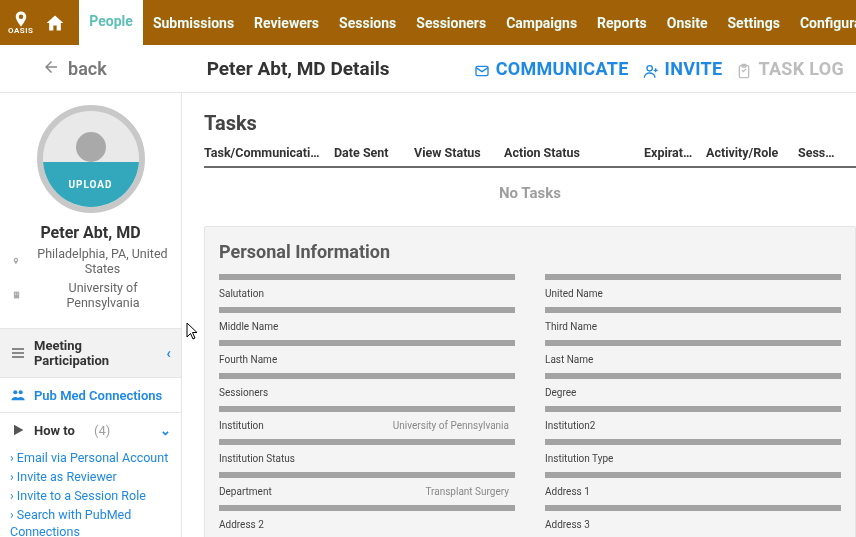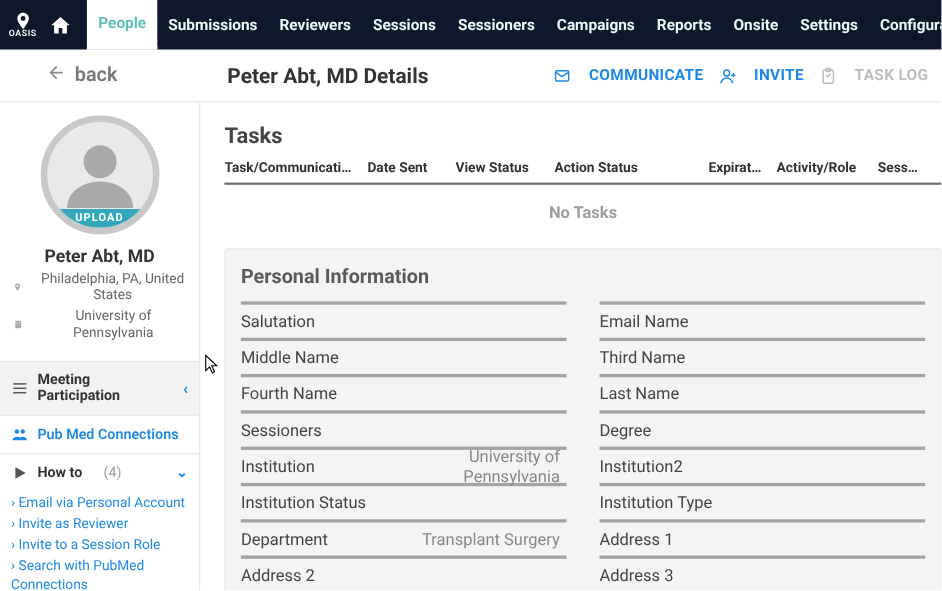--- a/index.html
+++ b/index.html
@@ -9,21 +9,21 @@
     color: #444;
     background: #fff;
     width: 856px;
     height: 537px;
     overflow: hidden;
     position: relative;
   }
 
   
   .topnav {
-    background: #0f172a;
+    background: #a16207;
     height: 45px;
     display: flex;
     align-items: center;
     padding-left: 6px;
     color: #fff;
     font-weight: 600;
     font-size: 14px;
   }
   .logo {
     display: flex; flex-direction: column; align-items: center;
@@ -69,23 +69,23 @@
     color: #333;
     margin-left: 100px;
   }
   .header-actions {
     margin-left: auto;
     display: flex;
     gap: 14px;
     align-items: center;
   }
   .action-btn {
-    display: flex; align-items: flex-start;
-    gap: 16px;
-    font-size: 14px;
+    display: flex; align-items: flex-end;
+    gap: 6px;
+    font-size: 18px;
     font-weight: 700;
     letter-spacing: .3px;
     cursor: pointer;
   }
   .action-primary { color: #1e88e5; }
   .action-muted { color: #bdbdbd; }
 
   
   .body-row { display: flex; height: calc(537px - 45px - 48px); }
 
@@ -111,21 +111,21 @@
   }
   .avatar svg { width: 72px; height: 72px; fill: #a9a9a9; }
   .upload-badge {
     position: absolute;
     bottom: 0; left: 0; right: 0;
     background: #33a8bd;
     color: #fff;
     font-size: 10px;
     font-weight: 700;
     text-align: center;
-    padding: 3px 0;
+    padding: 17px 0;
     letter-spacing: 1px;
   }
   .person-name {
     text-align: center;
     font-size: 16px;
     font-weight: 700;
     color: #333;
     margin-top: 10px;
   }
   .person-loc, .person-inst {
@@ -217,23 +217,23 @@
   }
   .info-grid {
     display: flex;
     padding: 0 14px;
     gap: 30px;
   }
   .info-col { flex: 1; min-width: 0;}
   .info-row {
     display: flex;
     align-items: center;
-    border-top: 3px solid #a3a3a3;
+    border-top: 6px solid #a3a3a3;
     height: 33px;
-    font-size: 15px;
+    font-size: 10px;
   }
   .info-label { color: #444; flex: 0 0 140px; }
   .info-value { color: #888; margin-left: auto; padding-right: 6px; text-align: right; }
 
   
   .cursor-svg { position: absolute; left: 186px; top: 322px; pointer-events: none; }
 
   svg.icon { width: 16px; height: 16px; flex:0 0 auto; }
 </style>
 </head>
@@ -434,21 +434,21 @@
               <span class="info-label">Department</span>
               <span class="info-value">Transplant Surgery</span>
             </div>
           <div class="info-row">
               <span class="info-label">Address 2</span>
               <span class="info-value"></span>
             </div>
         </div>
         <div class="info-col">
           <div class="info-row">
-              <span class="info-label">Email Name</span>
+              <span class="info-label">United Name</span>
               <span class="info-value"></span>
             </div>
           <div class="info-row">
               <span class="info-label">Third Name</span>
               <span class="info-value"></span>
             </div>
           <div class="info-row">
               <span class="info-label">Last Name</span>
               <span class="info-value"></span>
             </div>

